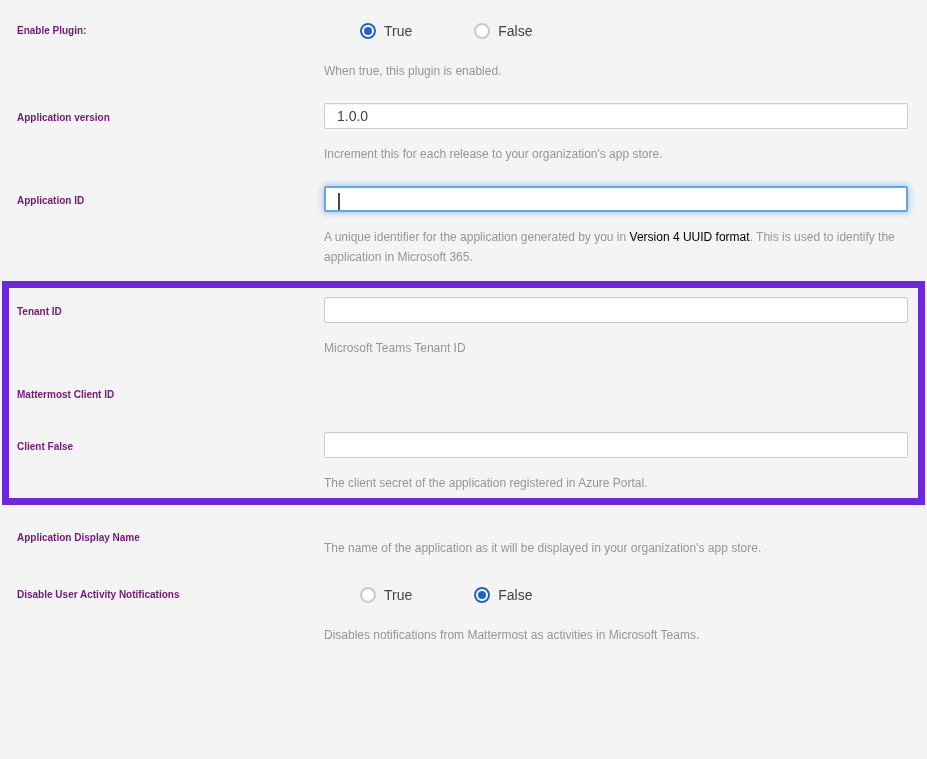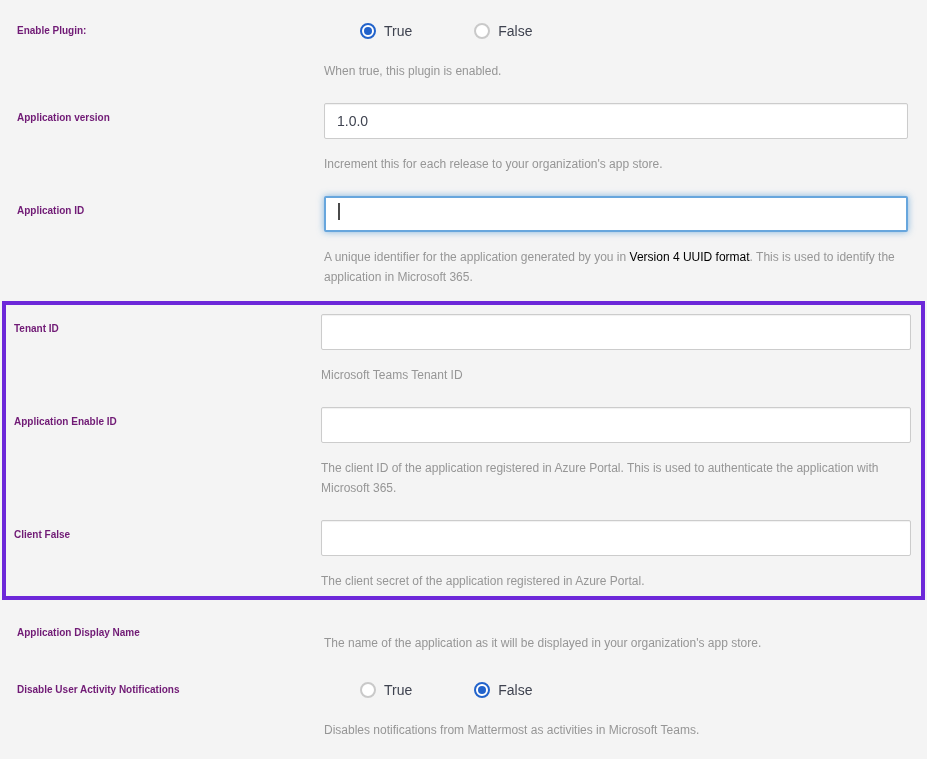--- a/index.html
+++ b/index.html
@@ -16,21 +16,21 @@
   .label-col {
     width:324px; flex-shrink:0;
     padding-left:17px;
     line-height:30px;
     font-weight:bold;
     color:#701a75;
     font-size:10px;
   }
   .control-col { flex:1; margin-right:19px; min-width:0; }
   .text-input {
-    width:100%; height:36px;
+    width:100%; height:26px;
     border:1px solid #cccccc;
     border-radius:2px;
     background:#ffffff;
     padding:0 12px;
     font-family:"Liberation Sans", sans-serif;
     font-size:14px;
     color:#3f4350;
     box-shadow: inset 0 1px 1px rgba(0,0,0,0.06);
     outline:none;
     display:block;
@@ -62,21 +62,21 @@
     display:inline-block; position:relative;
     flex-shrink:0;
   }
   .radio-circle.selected { border-color:#2263cb; }
   .radio-circle.selected::after {
     content:''; position:absolute; left:2px; top:2px; right:2px; bottom:2px;
     border-radius:50%; background:#2263cb;
   }
   .radio-label { margin-left:8px; color:#3f4350; font-size:14px; }
   .highlight-zone {
-    border:4px solid #6d28d9;
+    border:7px solid #6d28d9;
     margin:0 2px 18px 2px;
     padding:9px 0 5px 0;
   }
   .highlight-zone .label-col { width:315px; padding-left:8px; }
   .highlight-zone .control-col { margin-right:10px; }
   .highlight-zone .form-row:last-child { margin-bottom:0; }
 </style>
 </head>
 <body>
 
@@ -122,25 +122,21 @@
 
     <div class="form-row">
       <div class="label-col">Tenant ID</div>
       <div class="control-col">
         <input type="text" class="text-input" value="" style="">
         <div class="help-text">Microsoft Teams Tenant ID</div>
       </div>
     </div>
 
     <div class="form-row">
-      <div class="label-col">Application Enable ID</div>
-      <div class="control-col">
-        <input type="text" class="text-input" value="" style="">
-        <div class="help-text">The client ID of the application registered in Azure Portal. This is used to authenticate the application with Microsoft 365.</div>
-      </div>
+      <div class="label-col">Mattermost Client ID</div>
     </div>
 
     <div class="form-row">
       <div class="label-col">Client False</div>
       <div class="control-col">
         <input type="text" class="text-input" value="" style="">
         <div class="help-text">The client secret of the application registered in Azure Portal.</div>
       </div>
     </div>
 

